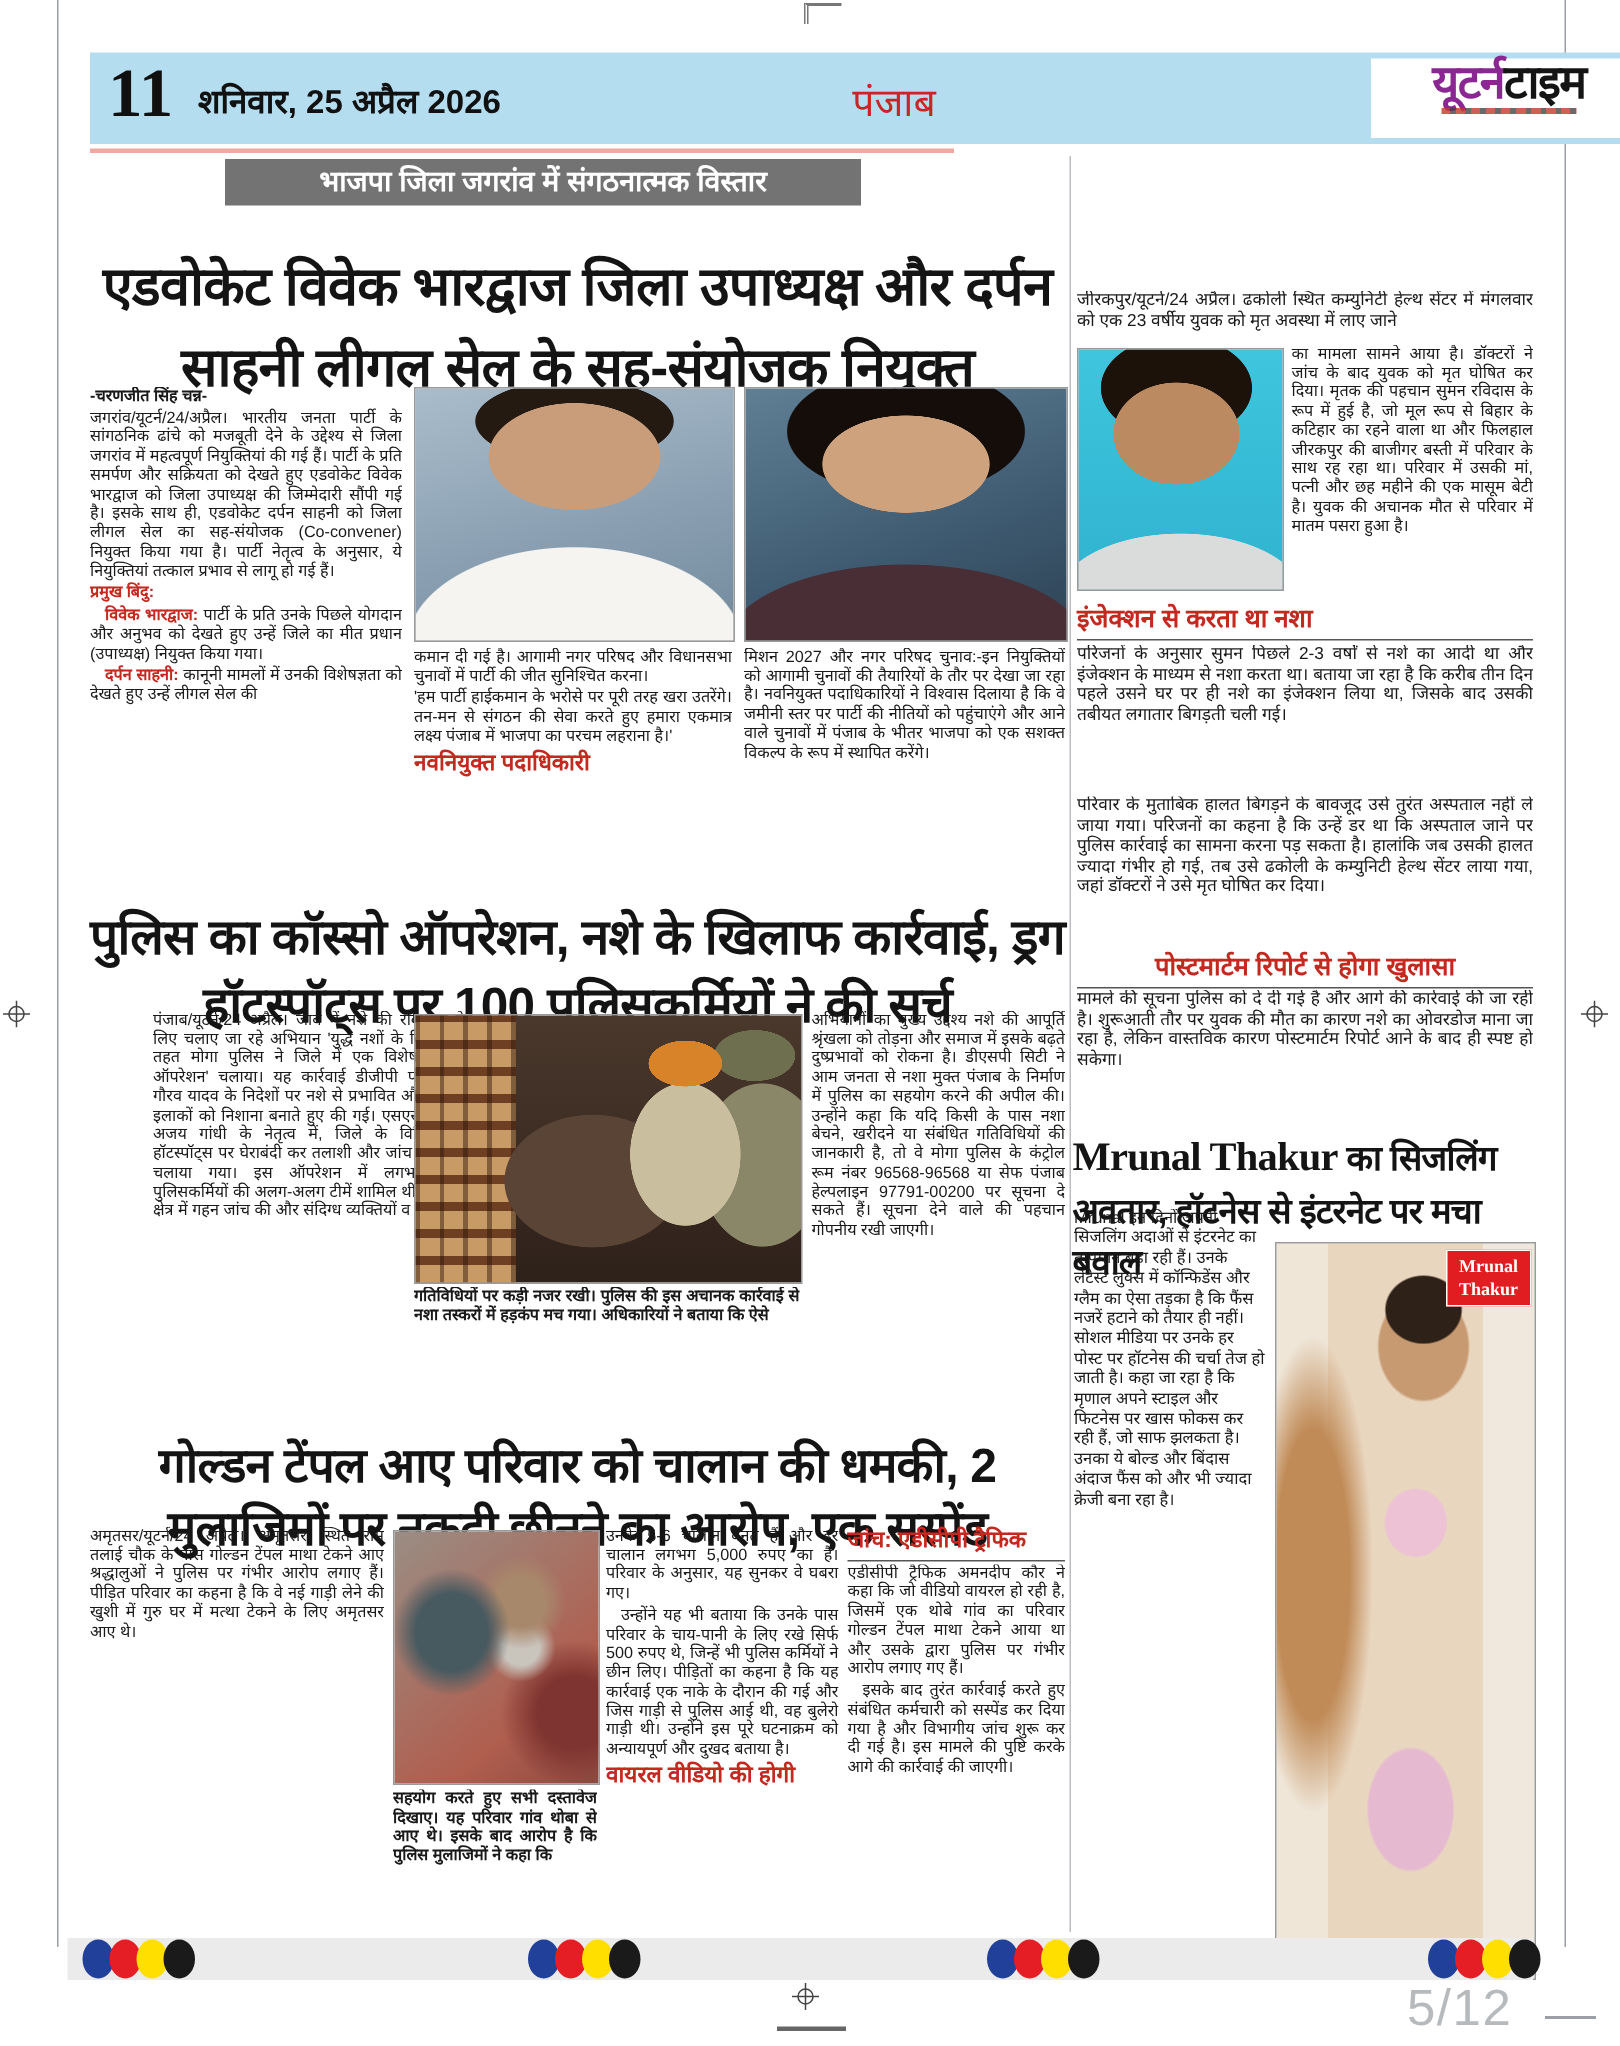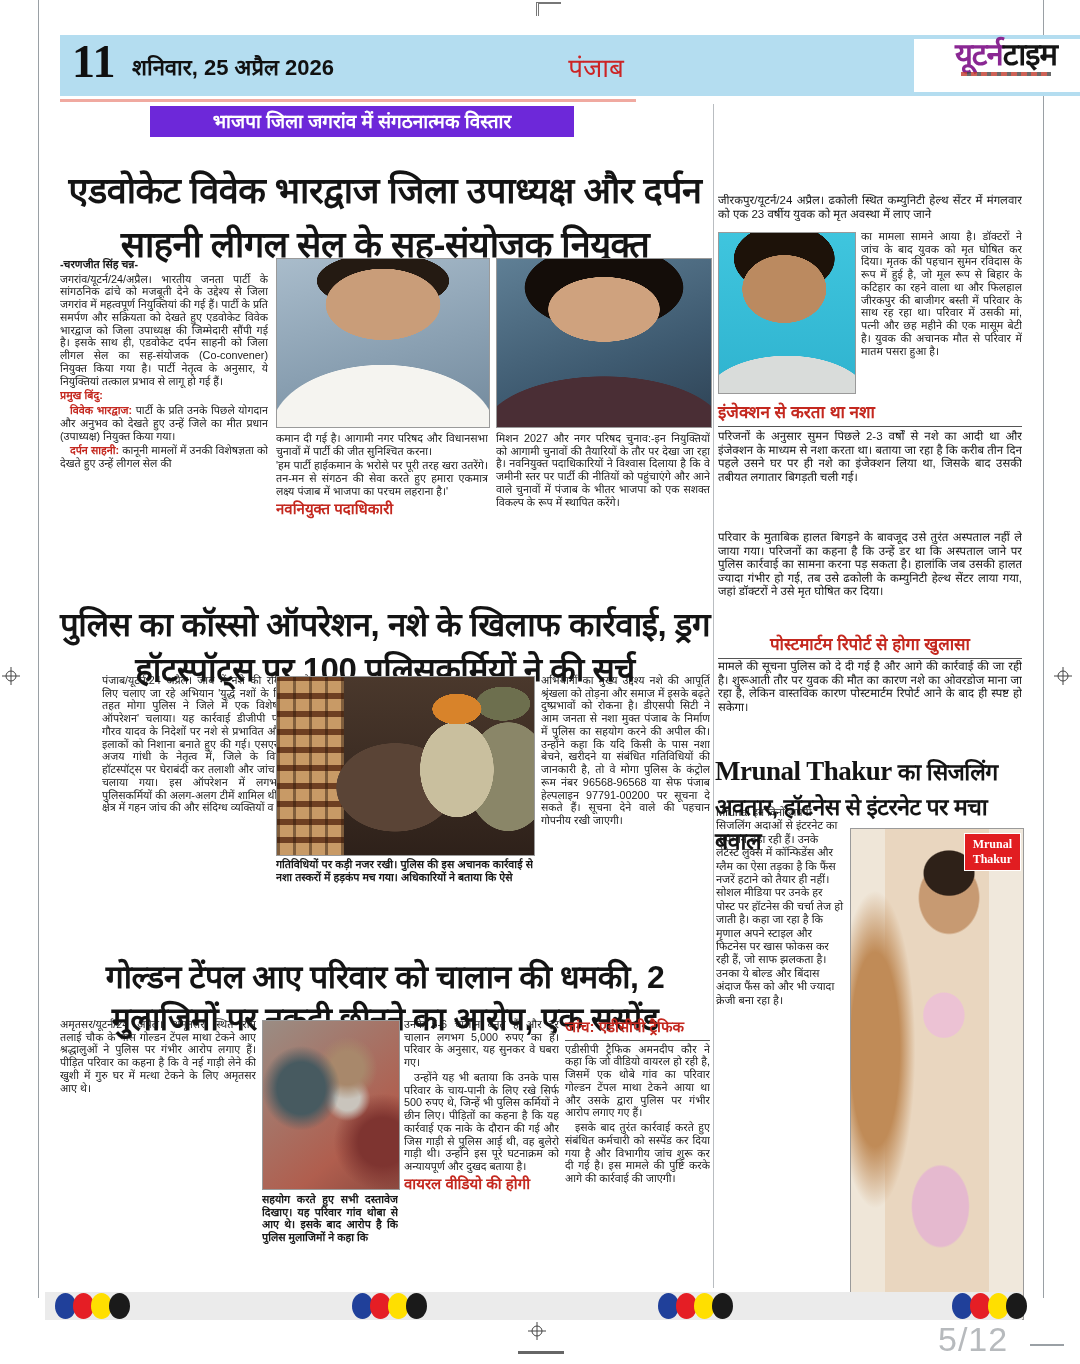--- a/index.html
+++ b/index.html
@@ -20,21 +20,21 @@
   .pagenum{position:absolute;left:12px;top:2px;font-family:"Liberation Serif","DejaVu Serif",serif;font-size:46px;font-weight:700;color:#101010;line-height:1.1;}
   .hdate{position:absolute;left:72px;top:16px;font-size:22px;font-weight:700;color:#111;}
   .hsection{position:absolute;left:0;right:0;top:14px;text-align:center;font-size:26px;font-weight:400;color:#cc2425;margin-left:28px;}
   .masthead{position:absolute;right:6px;top:4px;width:184px;height:53px;background:#ffffff;text-align:center;line-height:1;}
   .masthead .m1{font-size:31px;font-weight:800;color:#8a2793;letter-spacing:-1px;}
   .masthead .m2{font-size:31px;font-weight:800;color:#141414;letter-spacing:-1px;}
   .m-tagline{margin:2px auto 0;width:90px;height:4px;background:repeating-linear-gradient(90deg,#c0392b 0 6px,#444 6px 10px);opacity:.8;}
   .pink-rule{position:absolute;left:60px;top:99px;width:576px;height:3px;background:#f0a9a0;}
 
   
-  .kicker{position:absolute;left:150px;top:106px;width:424px;height:31px;background:#6d28d9;color:#fff;
+  .kicker{position:absolute;left:150px;top:106px;width:424px;height:31px;background:#737373;color:#fff;
           font-size:19px;font-weight:800;text-align:center;line-height:31px;}
   .headline{position:absolute;font-weight:800;color:#141414;letter-spacing:-0.5px;}
   .h-main{left:60px;top:140px;width:650px;font-size:36px;line-height:1.5;text-align:center;}
   .h-mid{left:60px;top:581px;width:650px;font-size:33px;line-height:1.35;text-align:center;}
   .h-bot{left:60px;top:936px;width:650px;font-size:32px;line-height:1.3;text-align:center;}
   .h-right{left:718px;top:104px;width:304px;font-size:26px;line-height:1.6;text-align:left;}
   .h-mrunal{left:715px;top:733px;width:307px;font-size:23px;line-height:1.45;text-align:left;}
   .h-mrunal .latin{font-family:"Liberation Serif","DejaVu Serif",serif;font-size:27px;font-weight:700;}
 
   .bt{font-size:10.8px;line-height:1.18;text-align:justify;color:#191919;font-weight:500;margin:0;overflow:hidden;}

